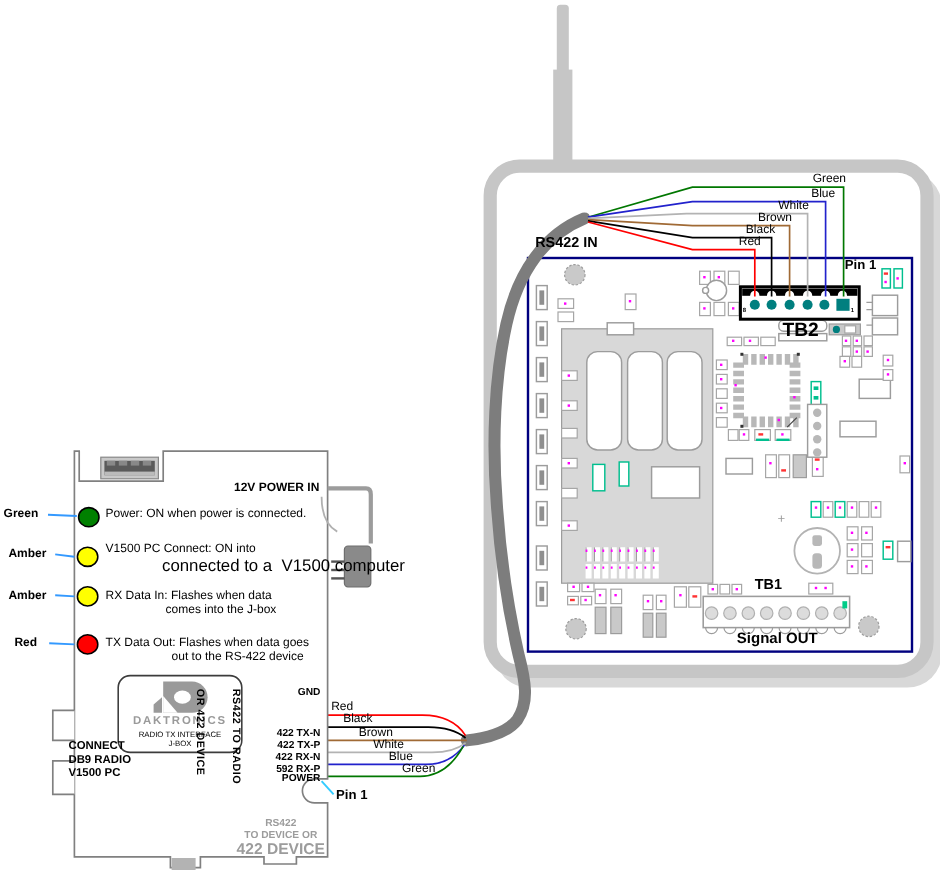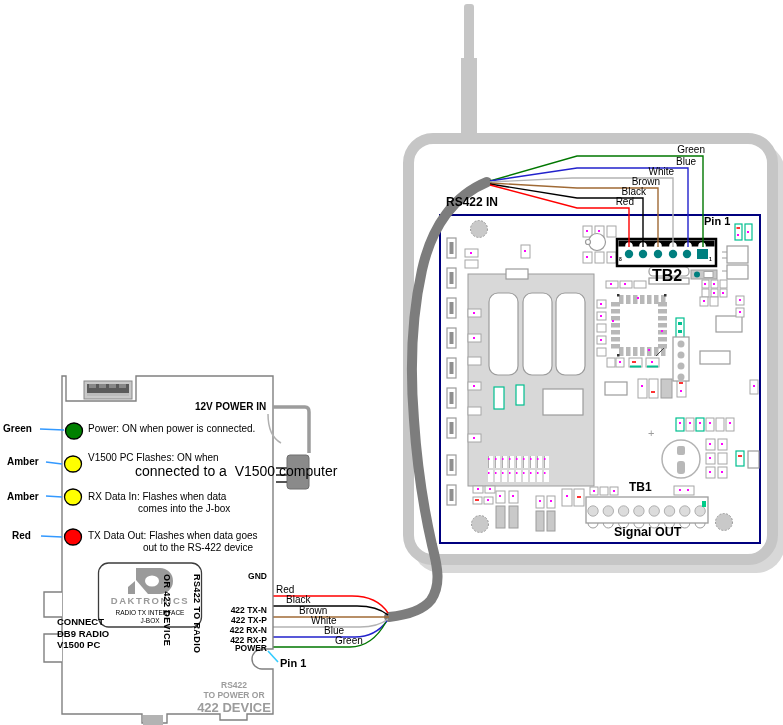--- a/index.html
+++ b/index.html
@@ -376,21 +376,21 @@
       <line class="lead" x1="268" y1="651" x2="278" y2="662" stroke="#33ccff"></line>
     </g>
   </svg>
 
   <div class="t b" style="left:195px;top:401px;font-size:10px">12V POWER IN</div>
 
   <div class="t b" style="left:3px;top:423px;font-size:10px">Green</div>
   <div class="t" style="left:88px;top:423px;font-size:10px">Power: ON when power is connected.</div>
 
   <div class="t b" style="left:7px;top:456px;font-size:10px">Amber</div>
-  <div class="t" style="left:88px;top:452px;font-size:10px">V1500 PC Flashes: ON when</div>
+  <div class="t" style="left:88px;top:452px;font-size:10px">V1500 PC Connect: ON into</div>
   <div class="t" style="left:135px;top:464px;font-size:14px">connected to a  V1500 computer</div>
 
   <div class="t b" style="left:7px;top:491px;font-size:10px">Amber</div>
   <div class="t" style="left:88px;top:491px;font-size:10px">RX Data In: Flashes when data</div>
   <div class="t" style="left:138px;top:503px;font-size:10px">comes into the J-box</div>
 
   <div class="t b" style="left:12px;top:530px;font-size:10px">Red</div>
   <div class="t" style="left:88px;top:530px;font-size:10px">TX Data Out: Flashes when data goes</div>
   <div class="t" style="left:143px;top:542px;font-size:10px">out to the RS-422 device</div>
 
@@ -404,30 +404,30 @@
     <div class="t b" style="left:57px;top:617px;font-size:9.5px">CONNECT</div>
   </div>
 
   <div id="side-label">
     <div>RS422 TO RADIO</div>
     <div>OR 422 DEVICE</div>
   </div>
 
   <div>
     <div class="t b ctr gray" style="left:179px;top:681px;width:110px;font-size:8.5px">RS422</div>
-    <div class="t b ctr gray" style="left:179px;top:691px;width:110px;font-size:8.5px">TO POWER OR</div>
+    <div class="t b ctr gray" style="left:179px;top:691px;width:110px;font-size:8.5px">TO DEVICE OR</div>
     <div class="t b ctr gray" style="left:179px;top:701px;width:110px;font-size:13px">422 DEVICE</div>
   </div>
 
   <div>
     <div class="t b ral" style="left:187px;top:572px;width:80px;font-size:8.5px">GND</div>
     <div class="t b ral" style="left:187px;top:606px;width:80px;font-size:8.5px">422 TX-N</div>
     <div class="t b ral" style="left:187px;top:616px;width:80px;font-size:8.5px">422 TX-P</div>
     <div class="t b ral" style="left:187px;top:626px;width:80px;font-size:8.5px">422 RX-N</div>
-    <div class="t b ral" style="left:187px;top:636px;width:80px;font-size:8.5px">422 RX-P</div>
+    <div class="t b ral" style="left:187px;top:636px;width:80px;font-size:8.5px">592 RX-P</div>
     <div class="t b ral" style="left:187px;top:644px;width:80px;font-size:8.5px">POWER</div>
   </div>
   <div class="t b" style="left:280px;top:657px;font-size:11px">Pin 1</div>
 
   <div>
     <div class="t" style="left:276px;top:584px;font-size:10px">Red</div>
     <div class="t" style="left:286px;top:594px;font-size:10px">Black</div>
     <div class="t" style="left:299px;top:605px;font-size:10px">Brown</div>
     <div class="t" style="left:311px;top:615px;font-size:10px">White</div>
     <div class="t" style="left:324px;top:625px;font-size:10px">Blue</div>

